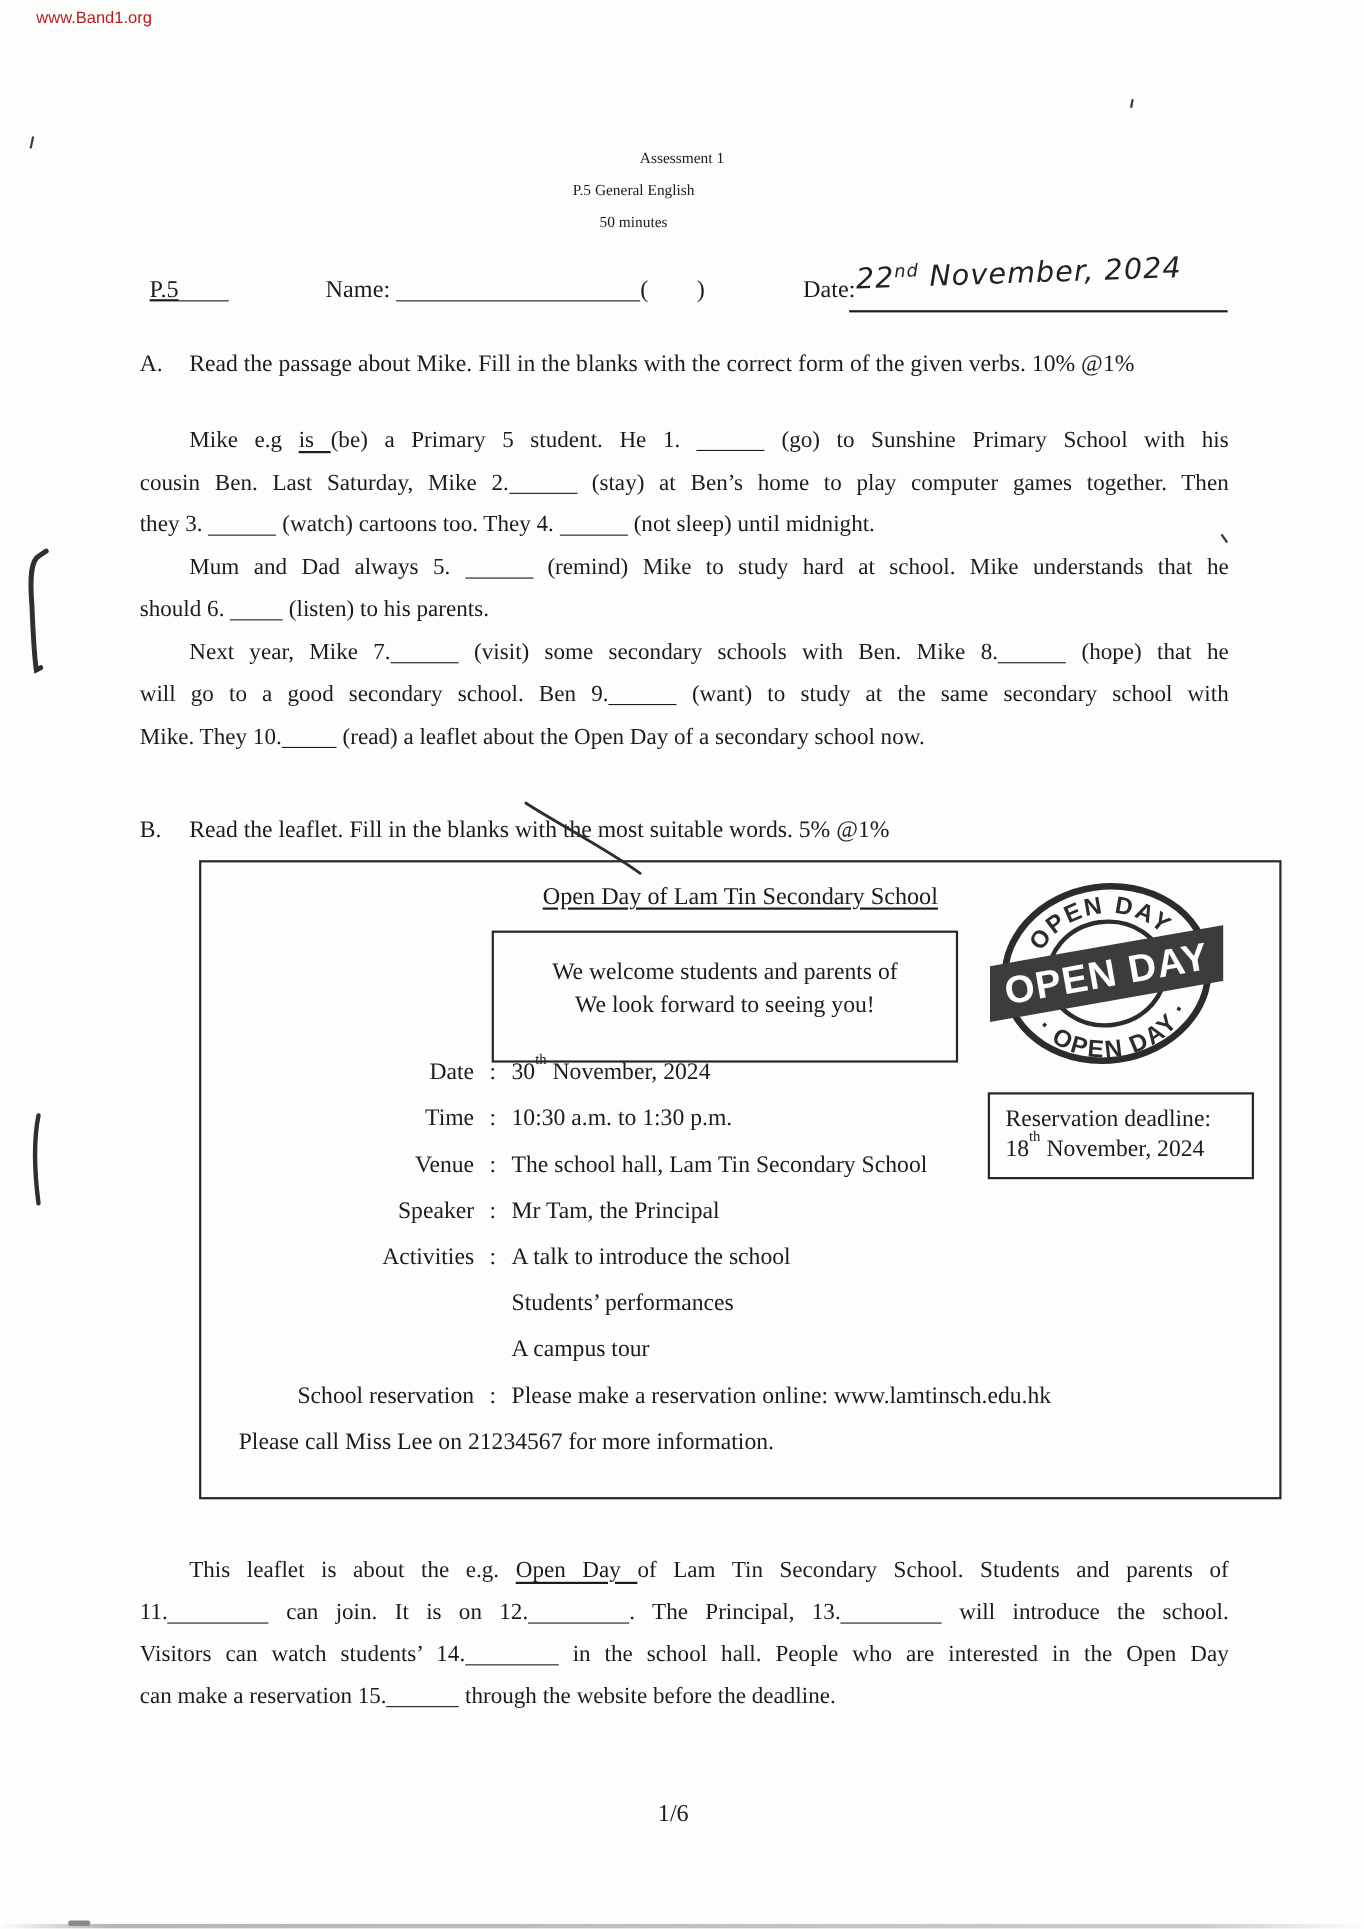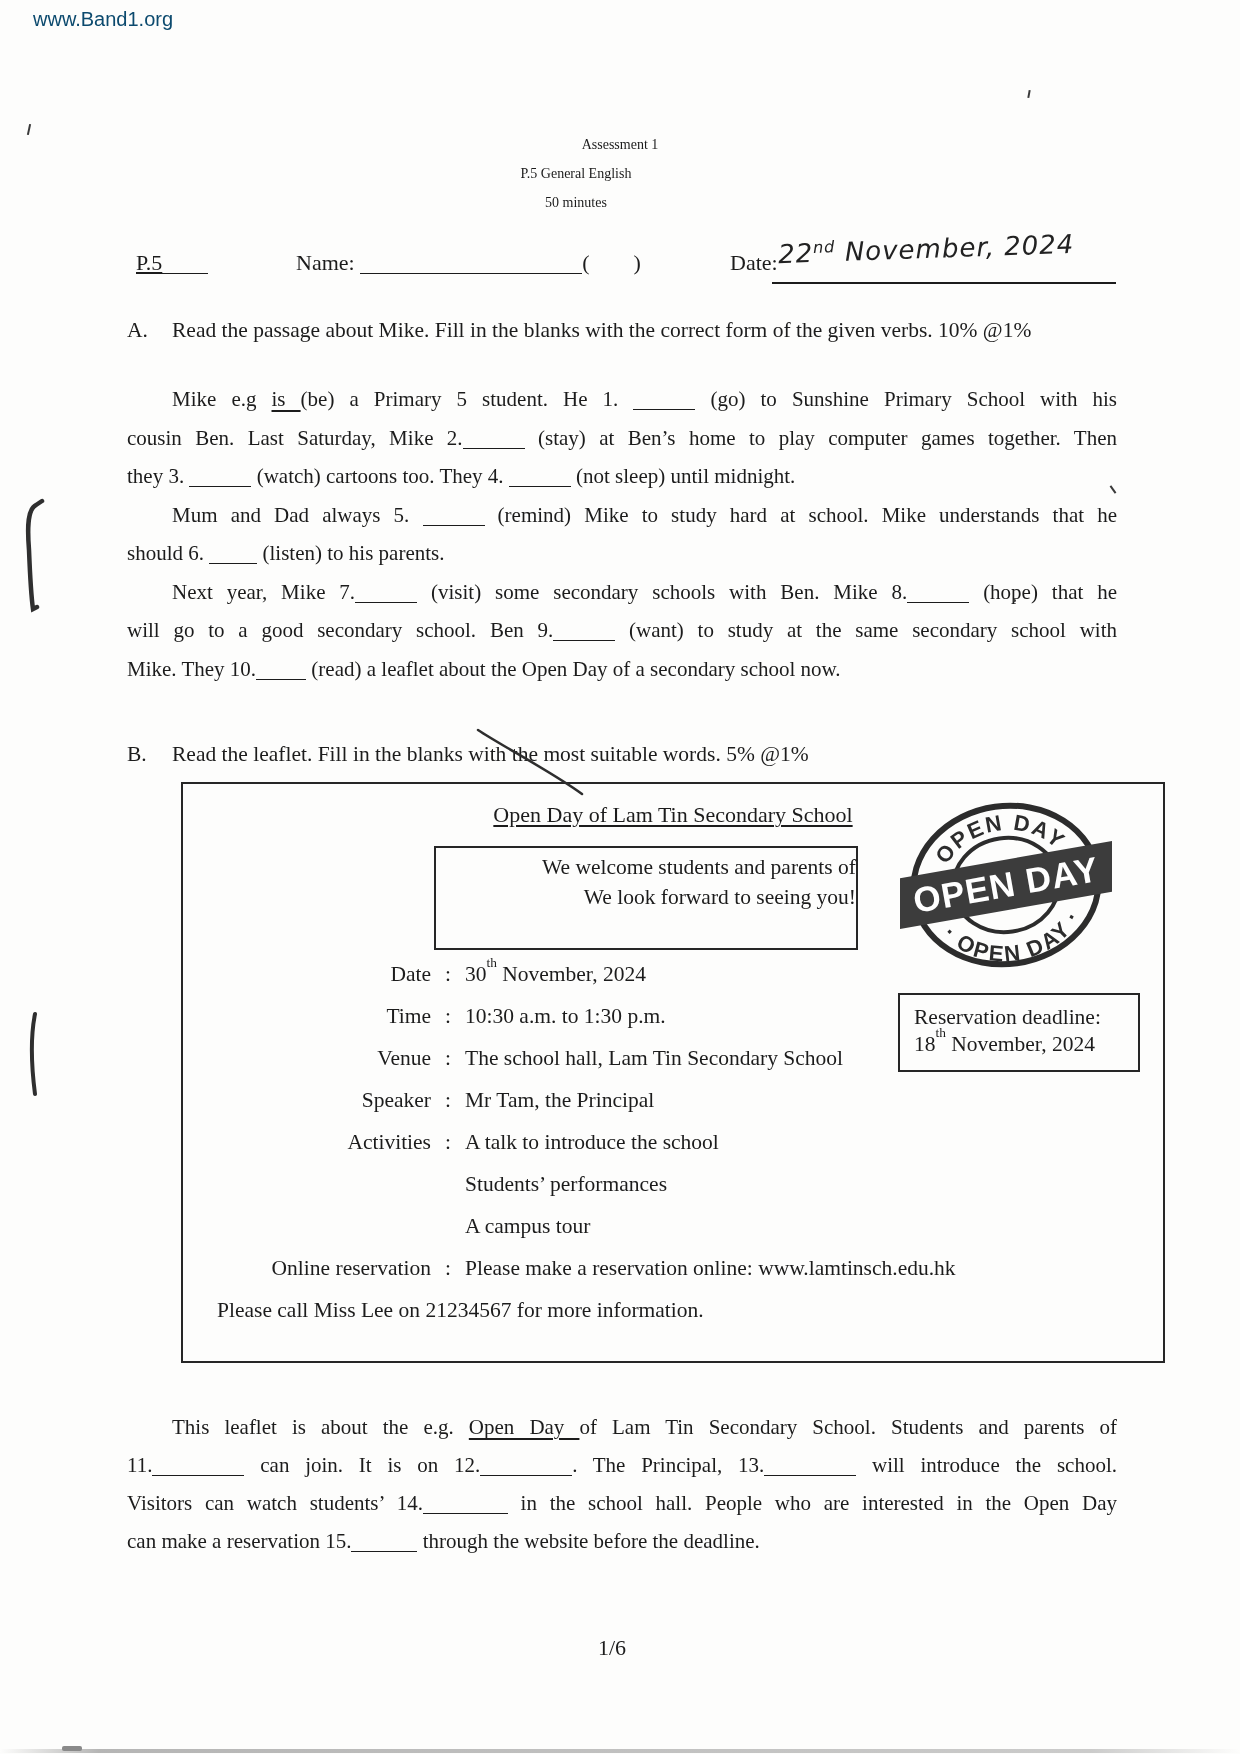--- a/index.html
+++ b/index.html
@@ -3,21 +3,21 @@
 <meta charset="utf-8">
 <style>
   html,body{margin:0;padding:0;background:#e8e8e8;}
   .page{
     position:relative;width:1240px;height:1754px;margin:0 auto;
     background:#fdfdfc;color:#1c1c1c;
     font-family:"Liberation Serif",serif;font-size:21px;overflow:hidden;
   }
   .abs{position:absolute;}
 
-  .watermark{left:33px;top:8px;font-family:"Liberation Sans",sans-serif;font-size:20px;color:#0c4a6e;}
+  .watermark{left:33px;top:8px;font-family:"Liberation Sans",sans-serif;font-size:15px;color:#b91c1c;}
 
   .heading{left:0;right:0;top:130px;text-align:center;font-size:14px;line-height:29px;}
   .heading .h2s{transform:translateX(-44px);}
 
   .info-row{left:0;top:250px;width:100%;height:46px;font-size:22px;}
   .info-class{position:absolute;left:136px;top:0;text-decoration:underline;}
   .info-name{position:absolute;left:296px;top:0;}
   .info-date-label{position:absolute;left:730px;top:0;}
   .date-underline{position:absolute;left:772px;top:32px;width:344px;height:2px;background:#1c1c1c;}
   .handwritten{
@@ -37,22 +37,22 @@
   .para-fill{top:1408px;} .para-fill .line{line-height:38px;}
   .line{white-space:normal;}
   .ind{text-indent:45px;}
   .j{text-align:justify;text-align-last:justify;}
   .ul{text-decoration:underline;text-underline-offset:4px;text-decoration-thickness:1.5px;}
   .bl{display:inline-block;height:6px;border-bottom:1.7px solid #1c1c1c;margin-bottom:-4px;}
   sup{font-size:0.62em;line-height:0;position:relative;top:-0.45em;}
 
   .leaflet{left:160px;top:782px;width:980px;height:577px;border:2px solid #262626;font-size:21.5px;margin-left:21px;}
   .lf-title{margin-top:18px;text-align:center;font-size:22px;text-decoration:underline;text-underline-offset:3px;text-decoration-thickness:1.5px;}
-  .welcome{position:absolute;left:251px;top:62px;width:420px;height:96px;border:2px solid #262626;
-    text-align:right;line-height:30px;padding-top:4px;}
+  .welcome{position:absolute;left:264px;top:62px;width:420px;height:96px;border:2px solid #262626;
+    text-align:center;line-height:30px;padding-top:20px;}
   .deadline{position:absolute;left:715px;top:209px;width:224px;height:66px;border:2px solid #262626;
     padding:9px 0 0 14px;line-height:27px;}
   .details{position:absolute;left:0;top:178px;width:100%;}
   .drow{display:flex;height:42px;}
   .dlabel{width:248px;flex:0 0 248px;text-align:right;}
   .dcolon{width:34px;flex:0 0 34px;text-align:center;}
   .dvalue{flex:1;}
   .lf-footer{position:absolute;left:34px;top:514px;}
 
   .stamp{left:900px;top:794px;}
@@ -155,21 +155,21 @@
           <span class="dlabel"></span>
           <span class="dcolon"></span>
           <span class="dvalue">Students’ performances</span>
         </div>
         <div class="drow">
           <span class="dlabel"></span>
           <span class="dcolon"></span>
           <span class="dvalue">A campus tour</span>
         </div>
         <div class="drow">
-          <span class="dlabel">Online reservation</span>
+          <span class="dlabel">School reservation</span>
           <span class="dcolon">:</span>
           <span class="dvalue">Please make a reservation online: www.lamtinsch.edu.hk</span>
         </div>
       </div>
     <div class="lf-footer">Please call Miss Lee on 21234567 for more information.</div>
   </div>
 
   <svg class="abs stamp" width="212" height="182" viewBox="0 0 212 182">
     <g transform="rotate(-8 106 91)">
       <ellipse cx="106" cy="91" rx="93" ry="79" fill="none" stroke="#2c2c2c" stroke-width="6"></ellipse>

